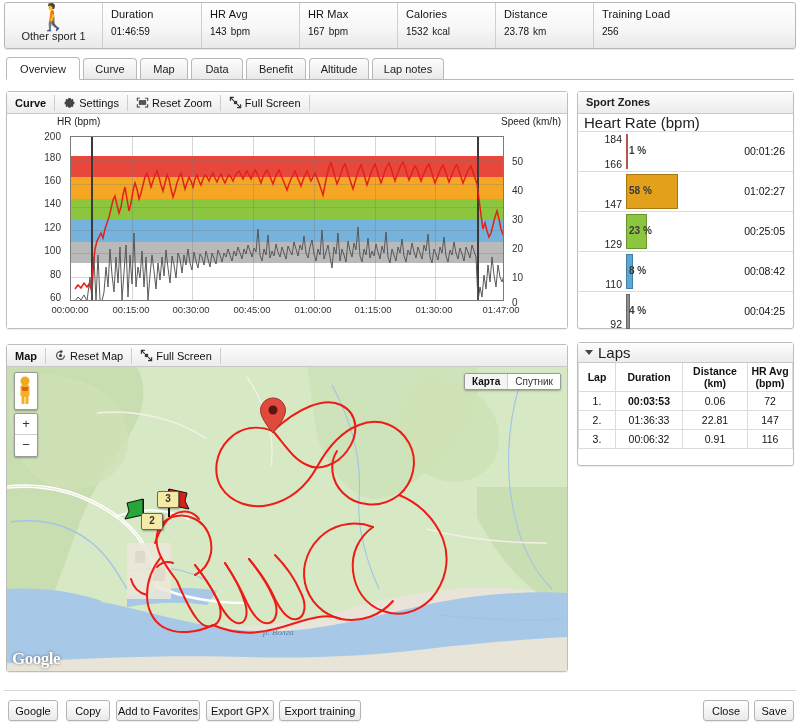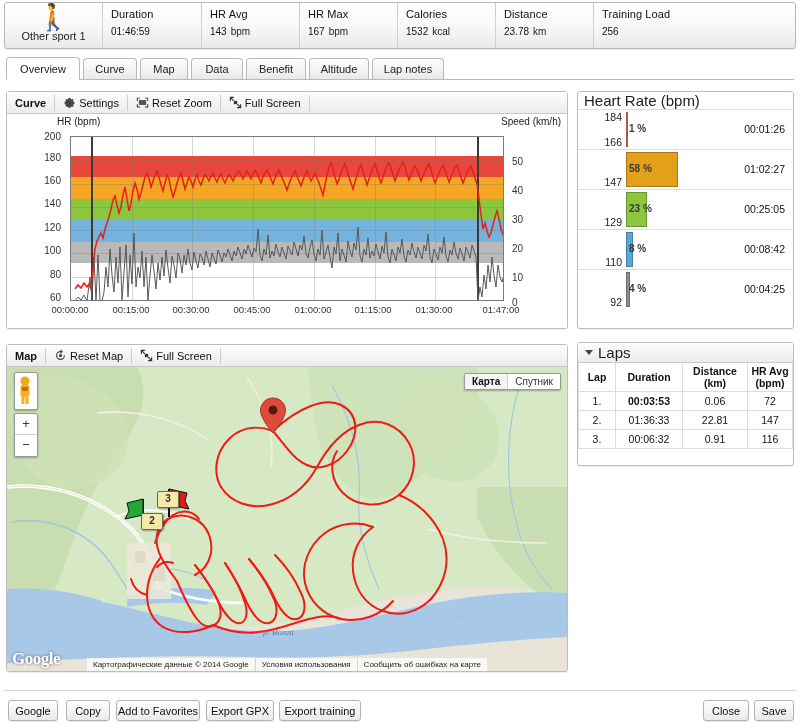--- a/index.html
+++ b/index.html
@@ -331,20 +331,21 @@
     <div class="xtick" style="left:156px;top:190px;">00:30:00</div>
     <div class="xtick" style="left:217px;top:190px;">00:45:00</div>
     <div class="xtick" style="left:278px;top:190px;">01:00:00</div>
     <div class="xtick" style="left:338px;top:190px;">01:15:00</div>
     <div class="xtick" style="left:399px;top:190px;">01:30:00</div>
     <div class="xtick" style="left:466px;top:190px;">01:47:00</div>
   </div>
 </div>
 
 <div class="panel" id="zones-panel">
+  <div class="zones-hd">Sport Zones</div>
   <div class="zones-sub">Heart Rate (bpm)</div>
 
   <div class="zrow">
     <div class="zhi">184</div>
     <div class="zlo">166</div>
     <div class="zbar" style="width:2px;background:#f0736a;"></div>
     <div class="zpct">1 %</div>
     <div class="ztime">00:01:26</div>
   </div>
 
@@ -544,25 +545,20 @@
       <div>−</div>
     </div>
 
     <div class="mapbtns">
       <div class="mapbtn sel">Карта</div>
       <div class="mapbtn">Спутник</div>
     </div>
 
     <div class="googlelogo">Google</div>
 
-    <div class="attrib">
-      <span>Картографические данные © 2014 Google</span>
-      <span>Условия использования</span>
-      <span>Сообщить об ошибках на карте</span>
-    </div>
   </div>
 </div>
 
 <div class="hr-top"></div>
 <div class="btnbar">
   <div class="btn" style="left:8px;width:50px;">Google</div>
   <div class="btn" style="left:66px;width:44px;">Copy</div>
   <div class="btn" style="left:116px;width:84px;">Add to Favorites</div>
   <div class="btn" style="left:206px;width:68px;">Export GPX</div>
   <div class="btn" style="left:279px;width:82px;">Export training</div>

